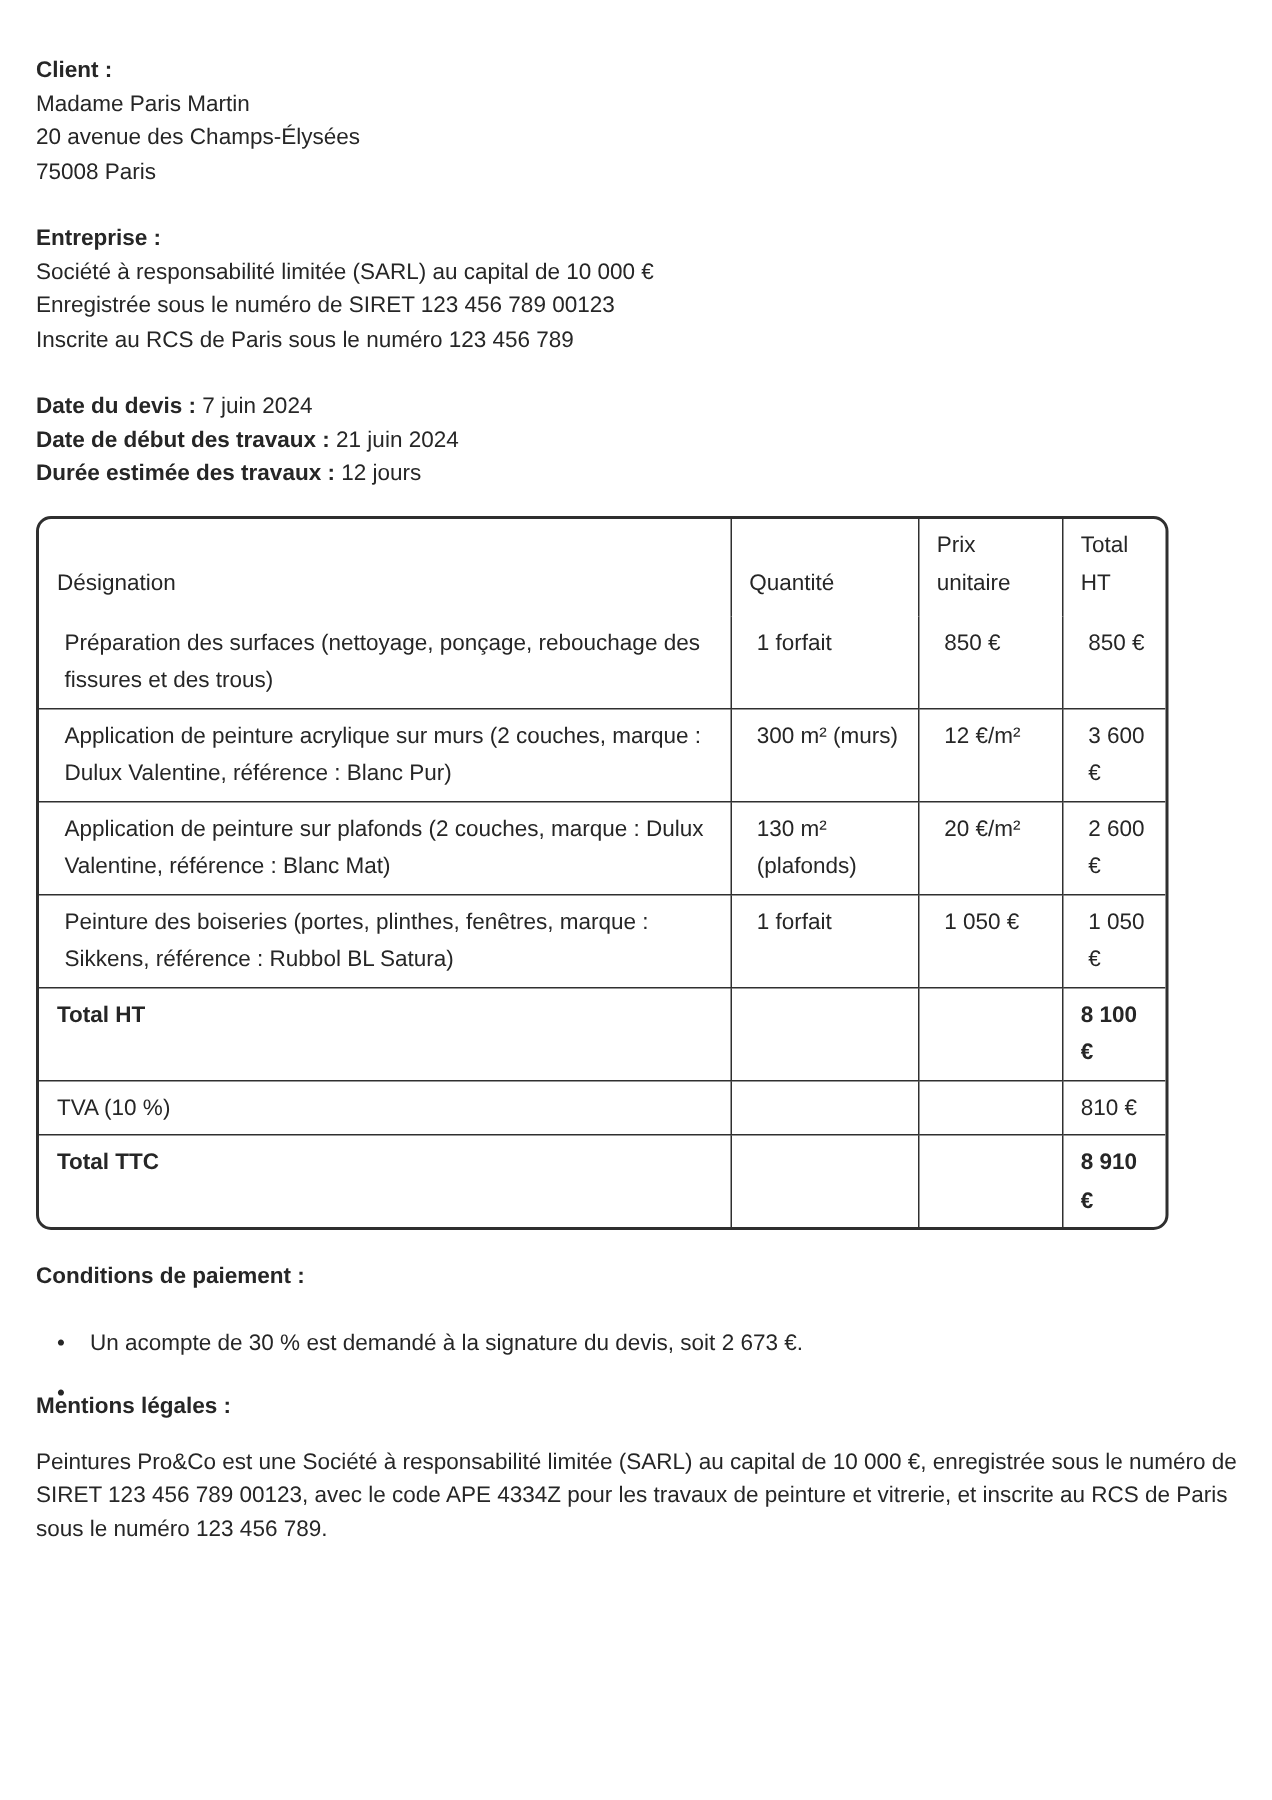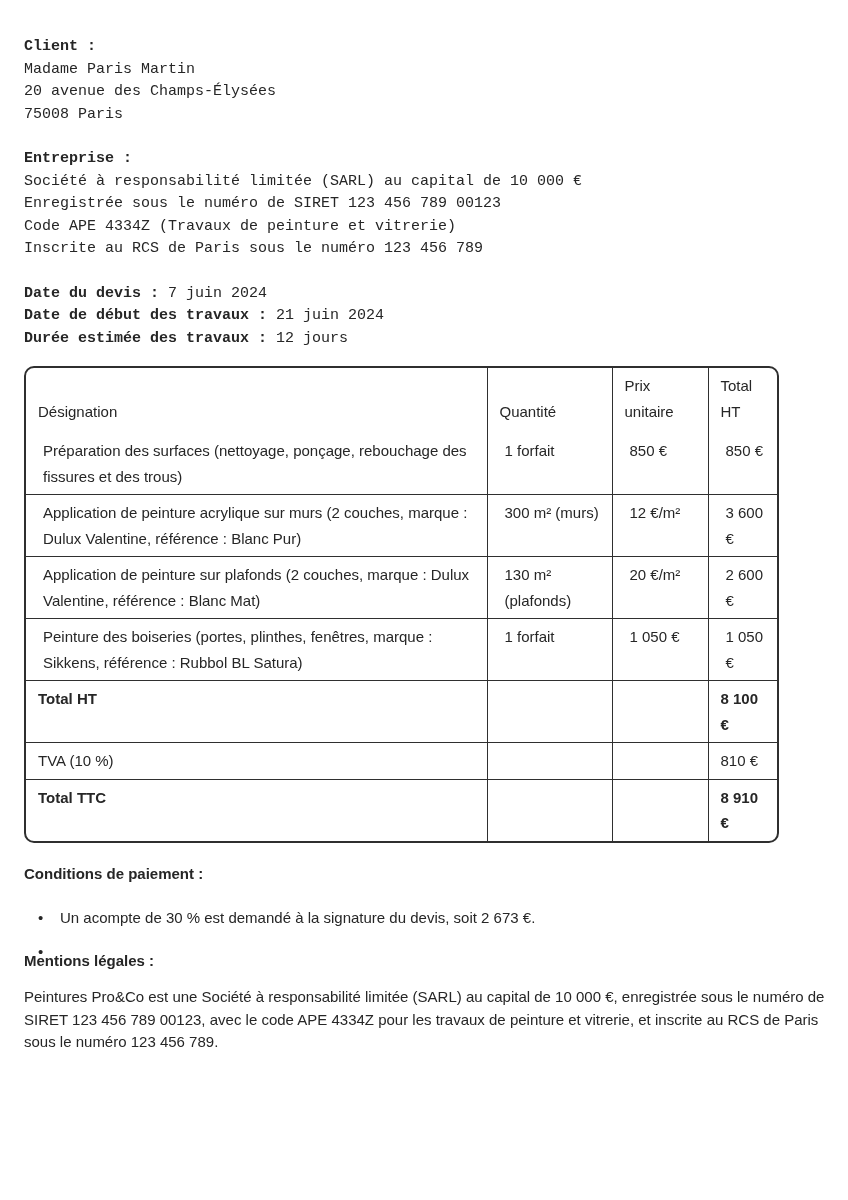--- a/index.html
+++ b/index.html
@@ -9,21 +9,21 @@
     background: #ffffff;
     font-family: "Liberation Sans", "DejaVu Sans", sans-serif;
     font-size: 15px;
     line-height: 22.5px;
     color: #262626;
     -webkit-font-smoothing: antialiased;
   }
   .page { padding: 36px 20px 0 24px; box-sizing: border-box; }
   p { margin: 0; }
   .bold { font-weight: 700; }
-  .block { margin-bottom: 22px; font-family: Liberation Mono, monospace; }
+  .block { margin-bottom: 22px; }
   .dates-block { margin-bottom: 0; margin-top: 15px; }
 
   
   .table-wrap {
     width: 755px;
     box-sizing: border-box;
     border: 2px solid #2f2f2f;
     border-radius: 10px;
     overflow: hidden;
     margin: 16px 0 20px 0;
@@ -69,21 +69,20 @@
     <p class="bold">Client&nbsp;:</p>
     <p>Madame Paris Martin</p>
     <p>20 avenue des Champs-Élysées</p>
     <p>75008 Paris</p>
   </section>
 
   <section class="block">
     <p class="bold">Entreprise&nbsp;:</p>
     <p>Société à responsabilité limitée (SARL) au capital de 10&nbsp;000 €</p>
     <p>Enregistrée sous le numéro de SIRET 123 456 789 00123</p>
-    <p>Code APE 4334Z (Travaux de peinture et vitrerie)</p>
     <p>Inscrite au RCS de Paris sous le numéro 123 456 789</p>
   </section>
 
   <section class="block dates-block">
     <p><span class="bold">Date du devis&nbsp;:</span> <span>7 juin 2024</span></p>
     <p><span class="bold">Date de début des travaux&nbsp;:</span> <span>21 juin 2024</span></p>
     <p><span class="bold">Durée estimée des travaux&nbsp;:</span> <span>12 jours</span></p>
   </section>
 
   <div class="table-wrap">

